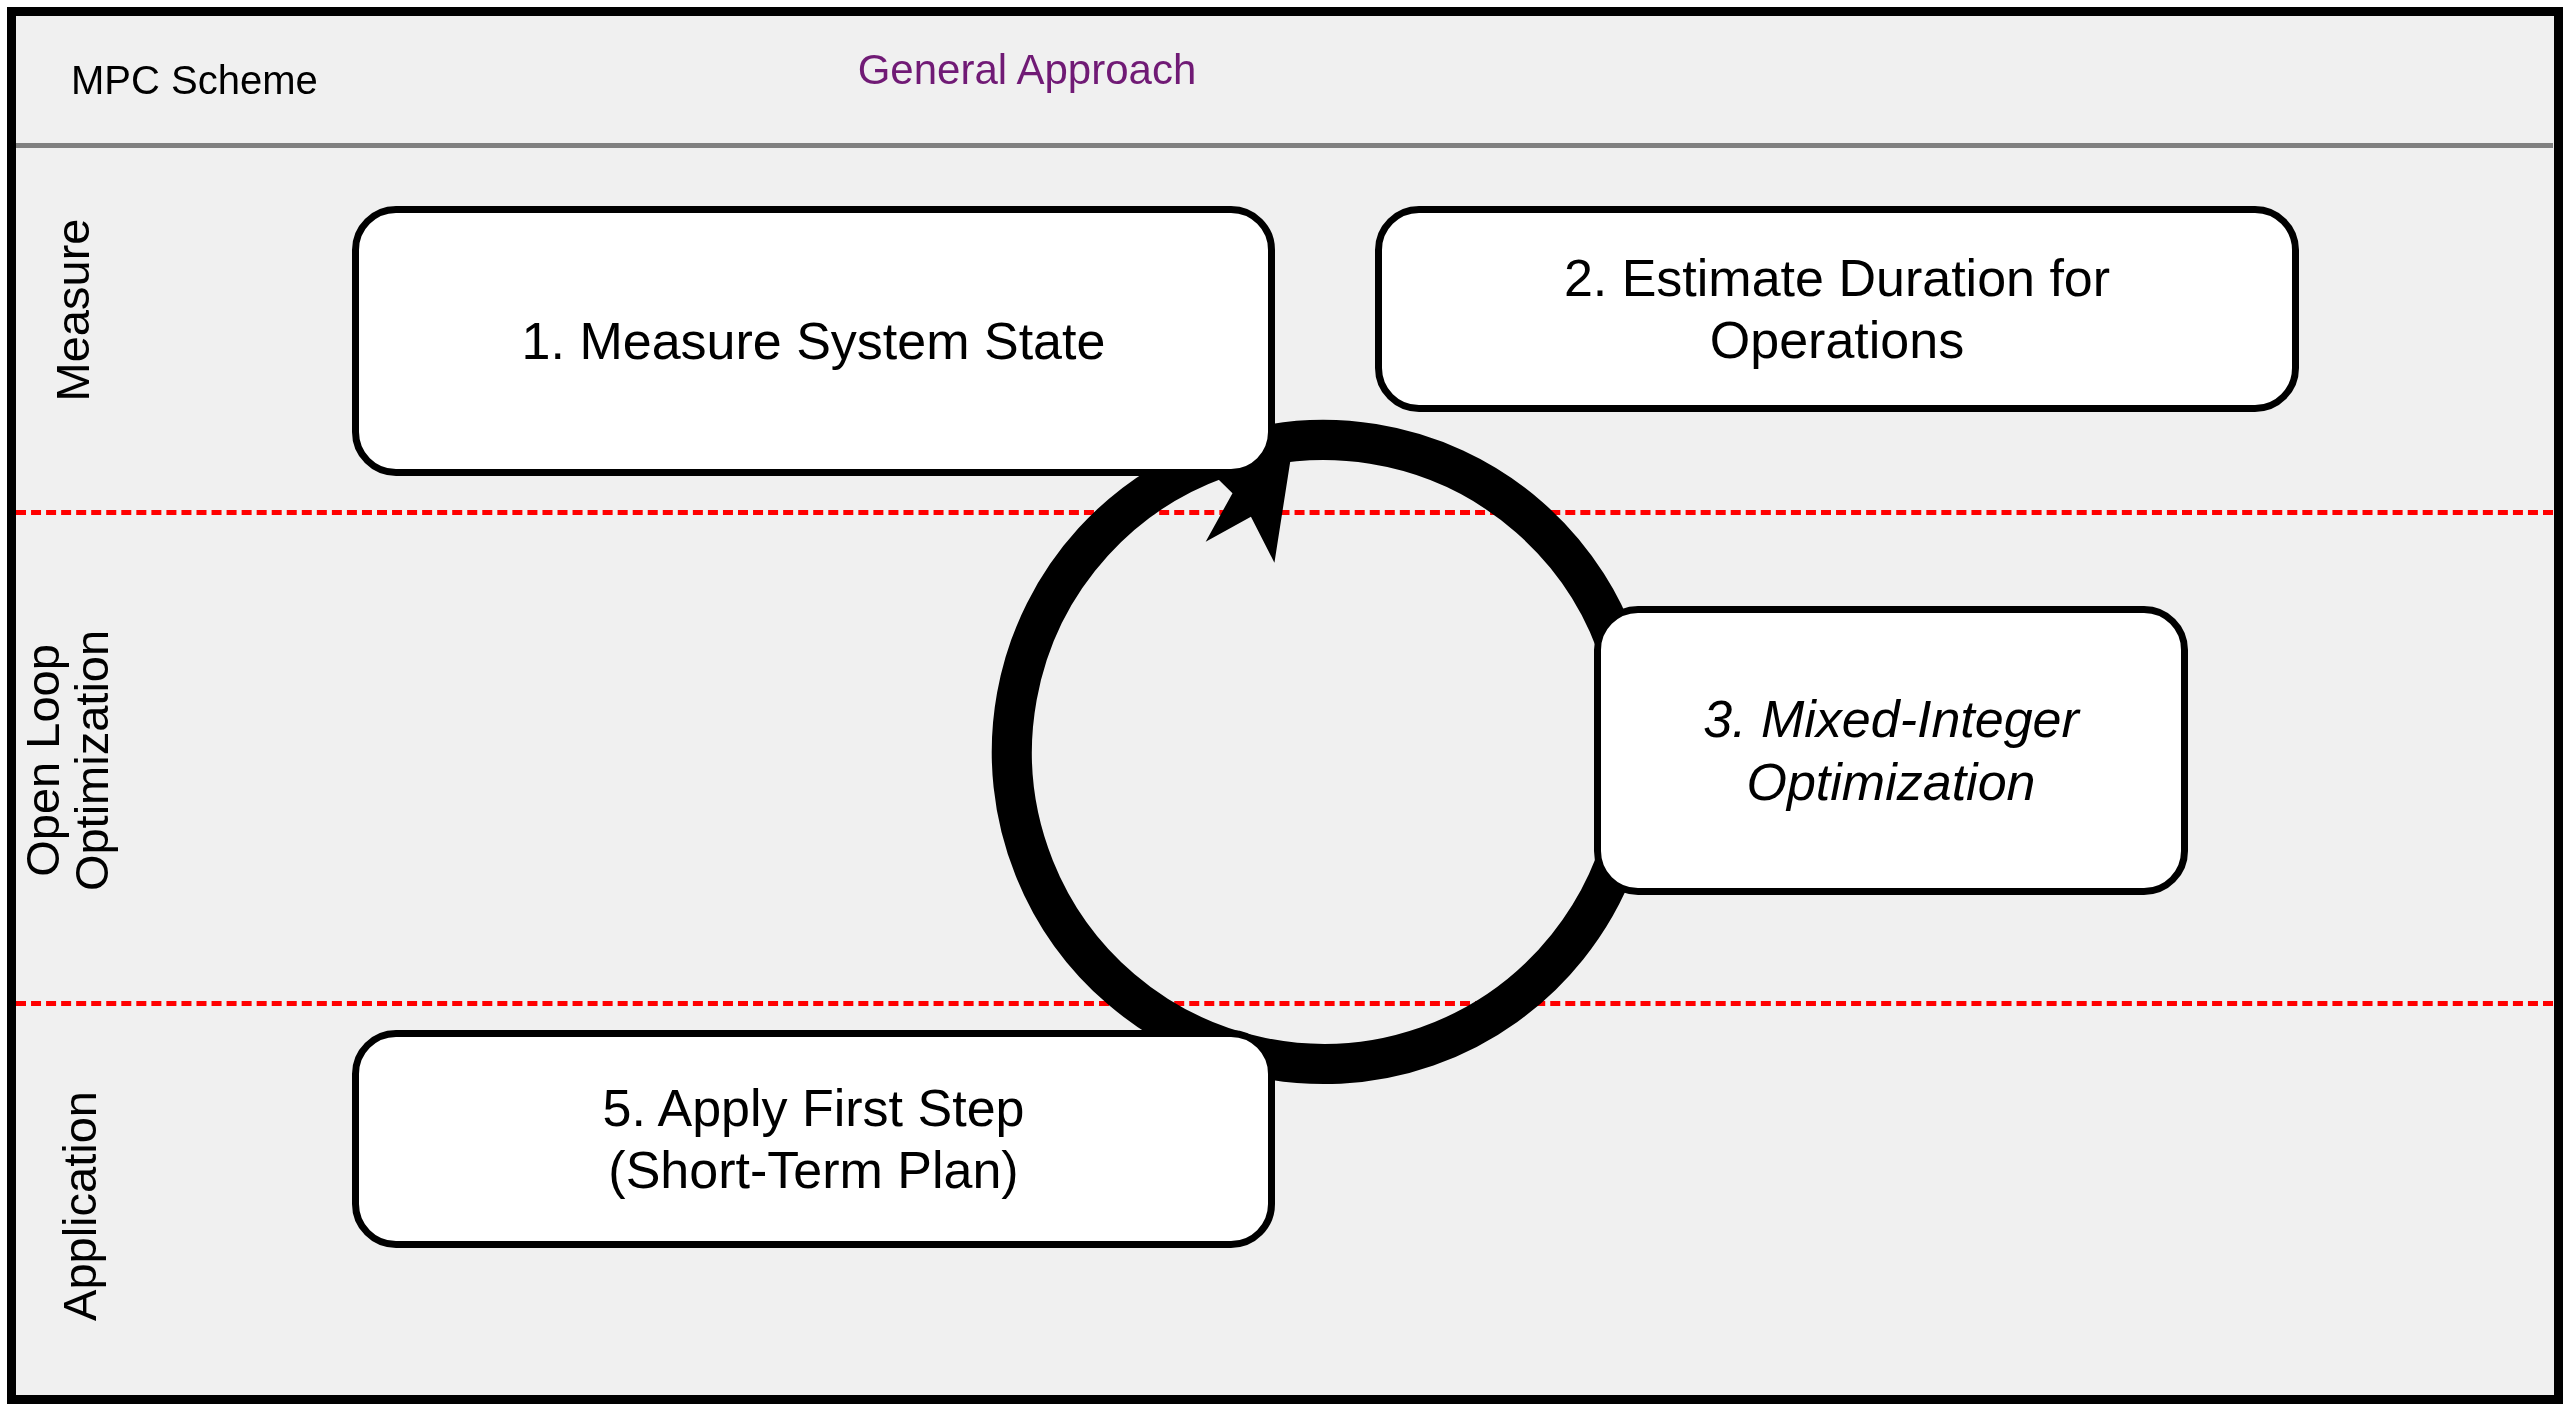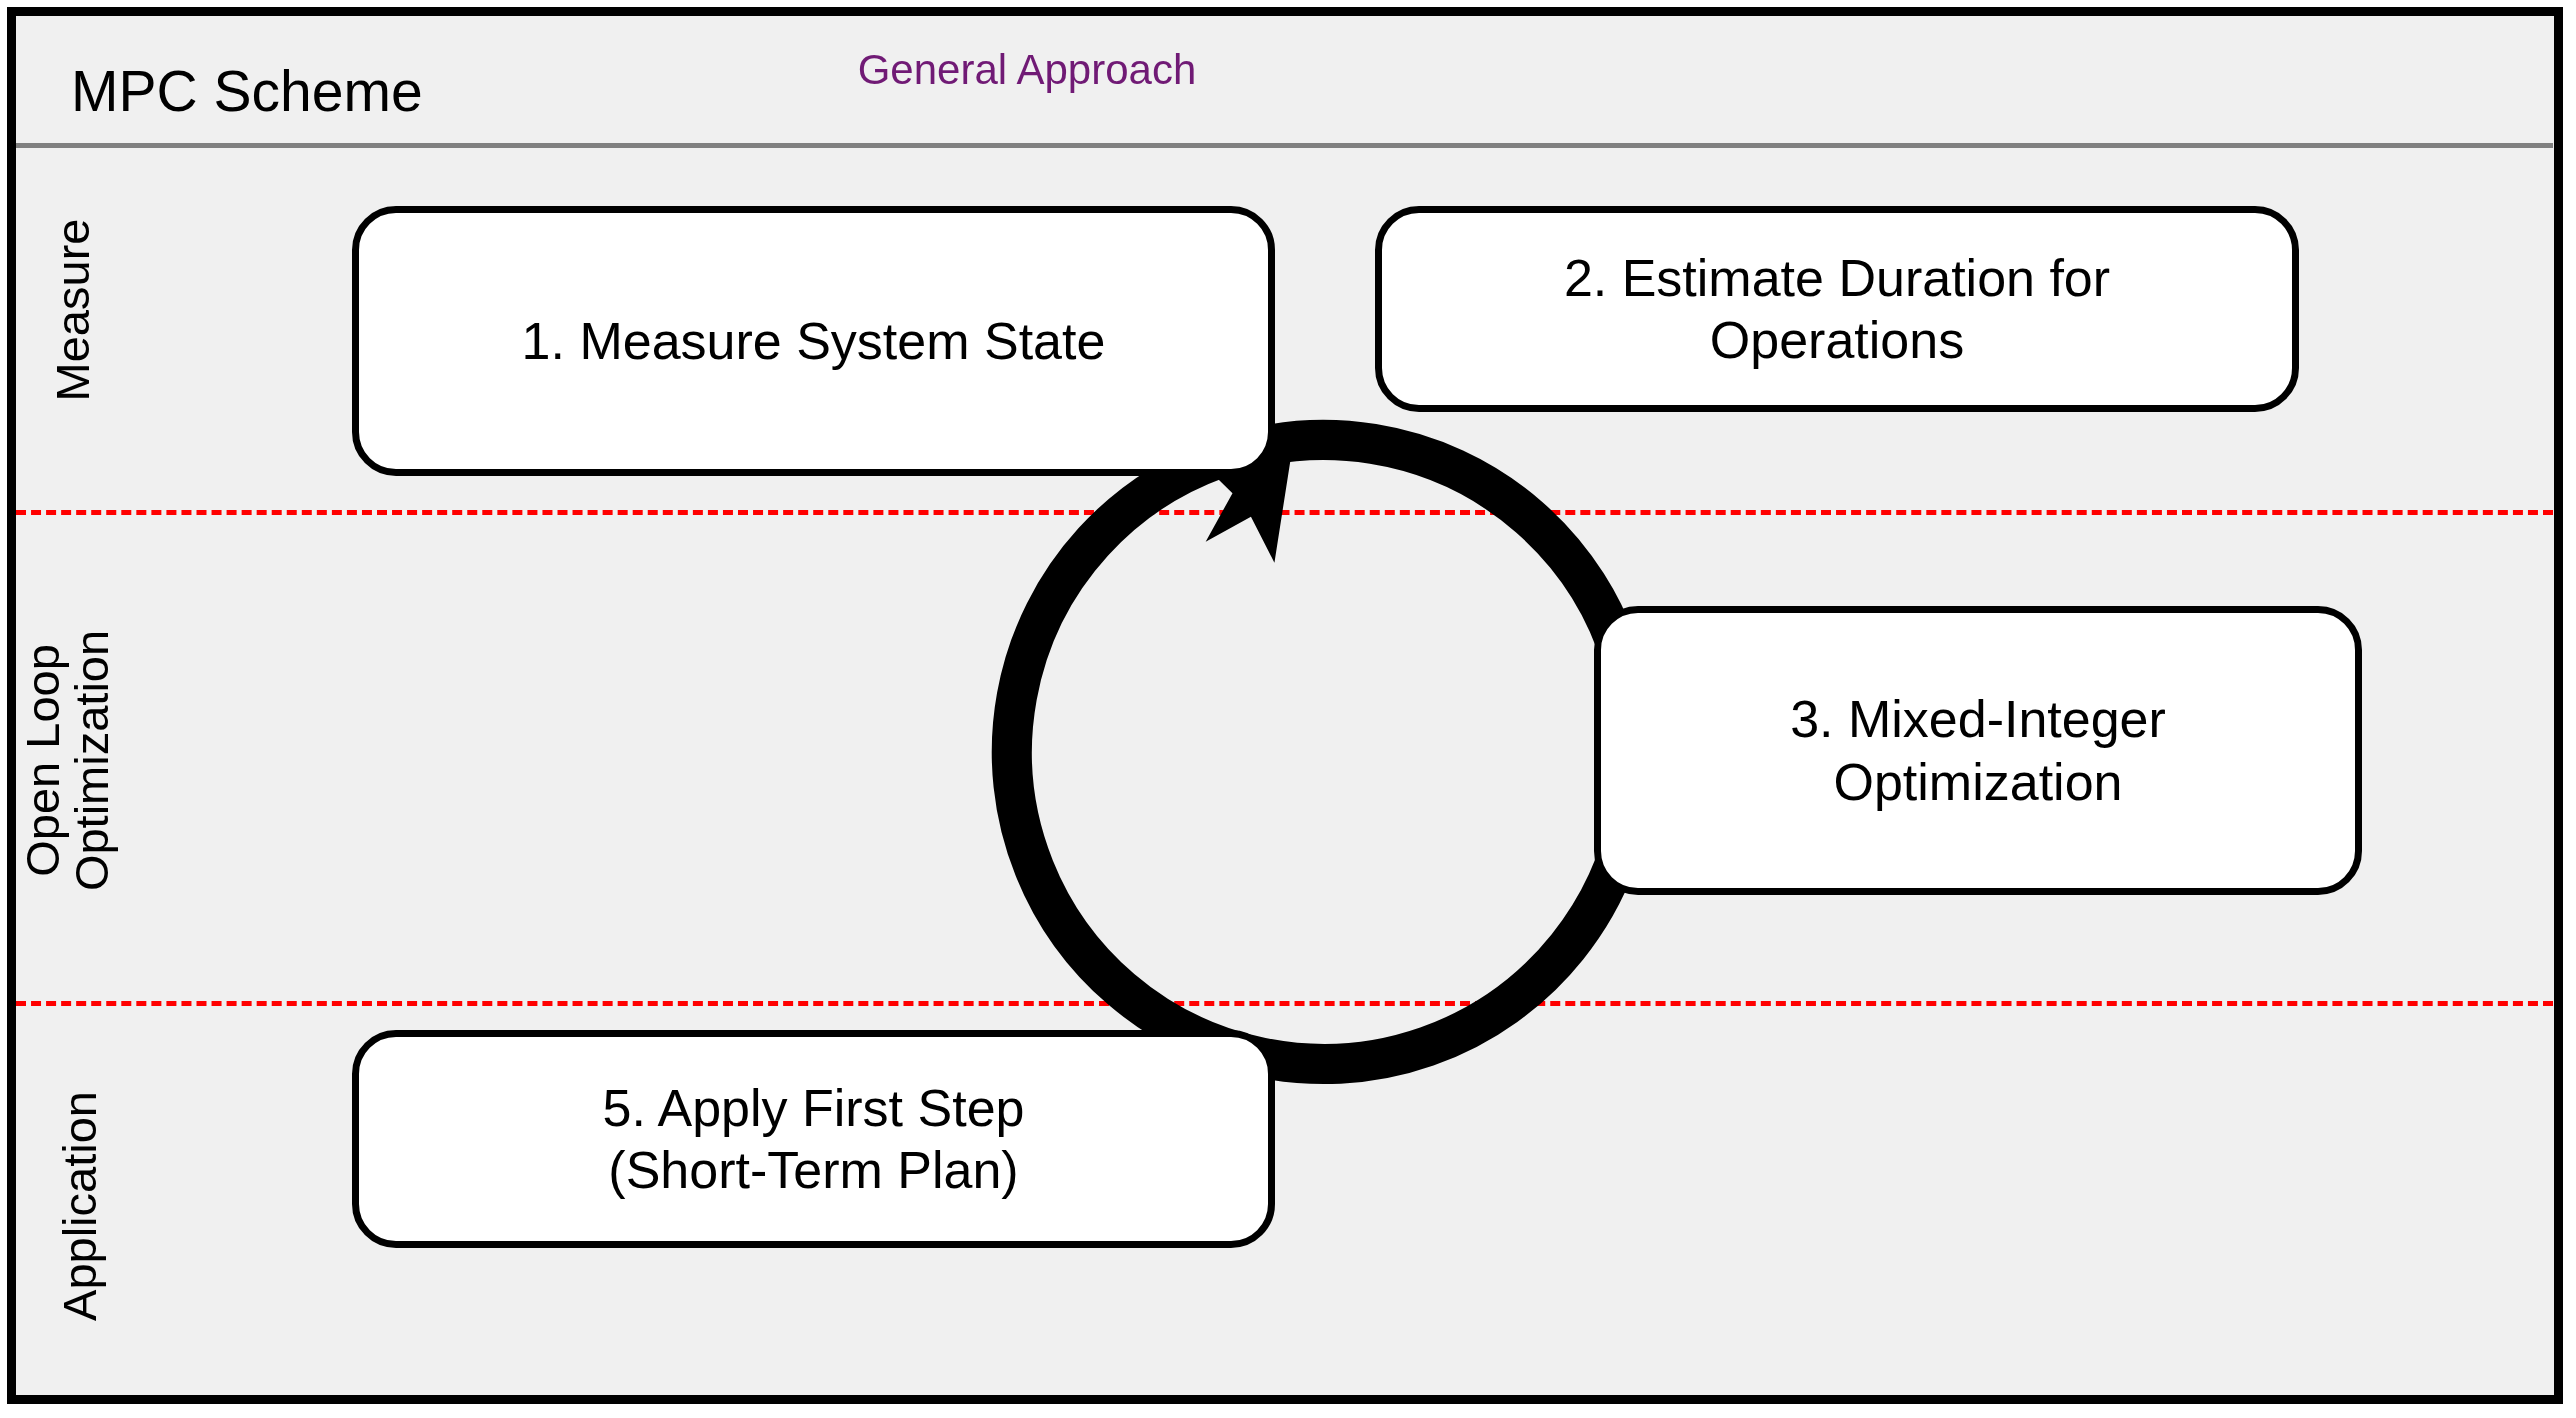--- a/index.html
+++ b/index.html
@@ -45,21 +45,21 @@
     left: 16px;
     top: 143px;
     width: 2537px;
     height: 5px;
     background: #808080;
   }
   .mpc-scheme {
     position: absolute;
     left: 55px;
     top: 42px;
-    font-size: 57px;
+    font-size: 40px;
     color: #000000;
     white-space: nowrap;
   }
   .general-approach {
     position: absolute;
     left: 0;
     top: 30px;
     width: 2022px;
     text-align: center;
     font-size: 42px;
@@ -113,21 +113,21 @@
     font-size: 52px;
     line-height: 1.20;
     z-index: 2;
     white-space: pre-line;
     padding: 0 22px;
   }
 
   #box1 { left: 352px;  top: 206px;  width: 923px; height: 270px; }
   #box2 { left: 1375px; top: 206px;  width: 924px; height: 206px; }
   #box3 { left: 1594px; top: 606px;  width: 621px;  height: 289px; }
-  #box3 { width: 768px; }
+  #box3 { width: 594px; font-style: italic; }
   #box4 { left: 1375px; top: 1036px; width: 924px; height: 264px; }
   #box5 { left: 352px;  top: 1030px; width: 923px; height: 218px; }
 </style>
 </head>
 <body>
 
 <div id="canvas">
 
   <div class="frame"></div>
 

